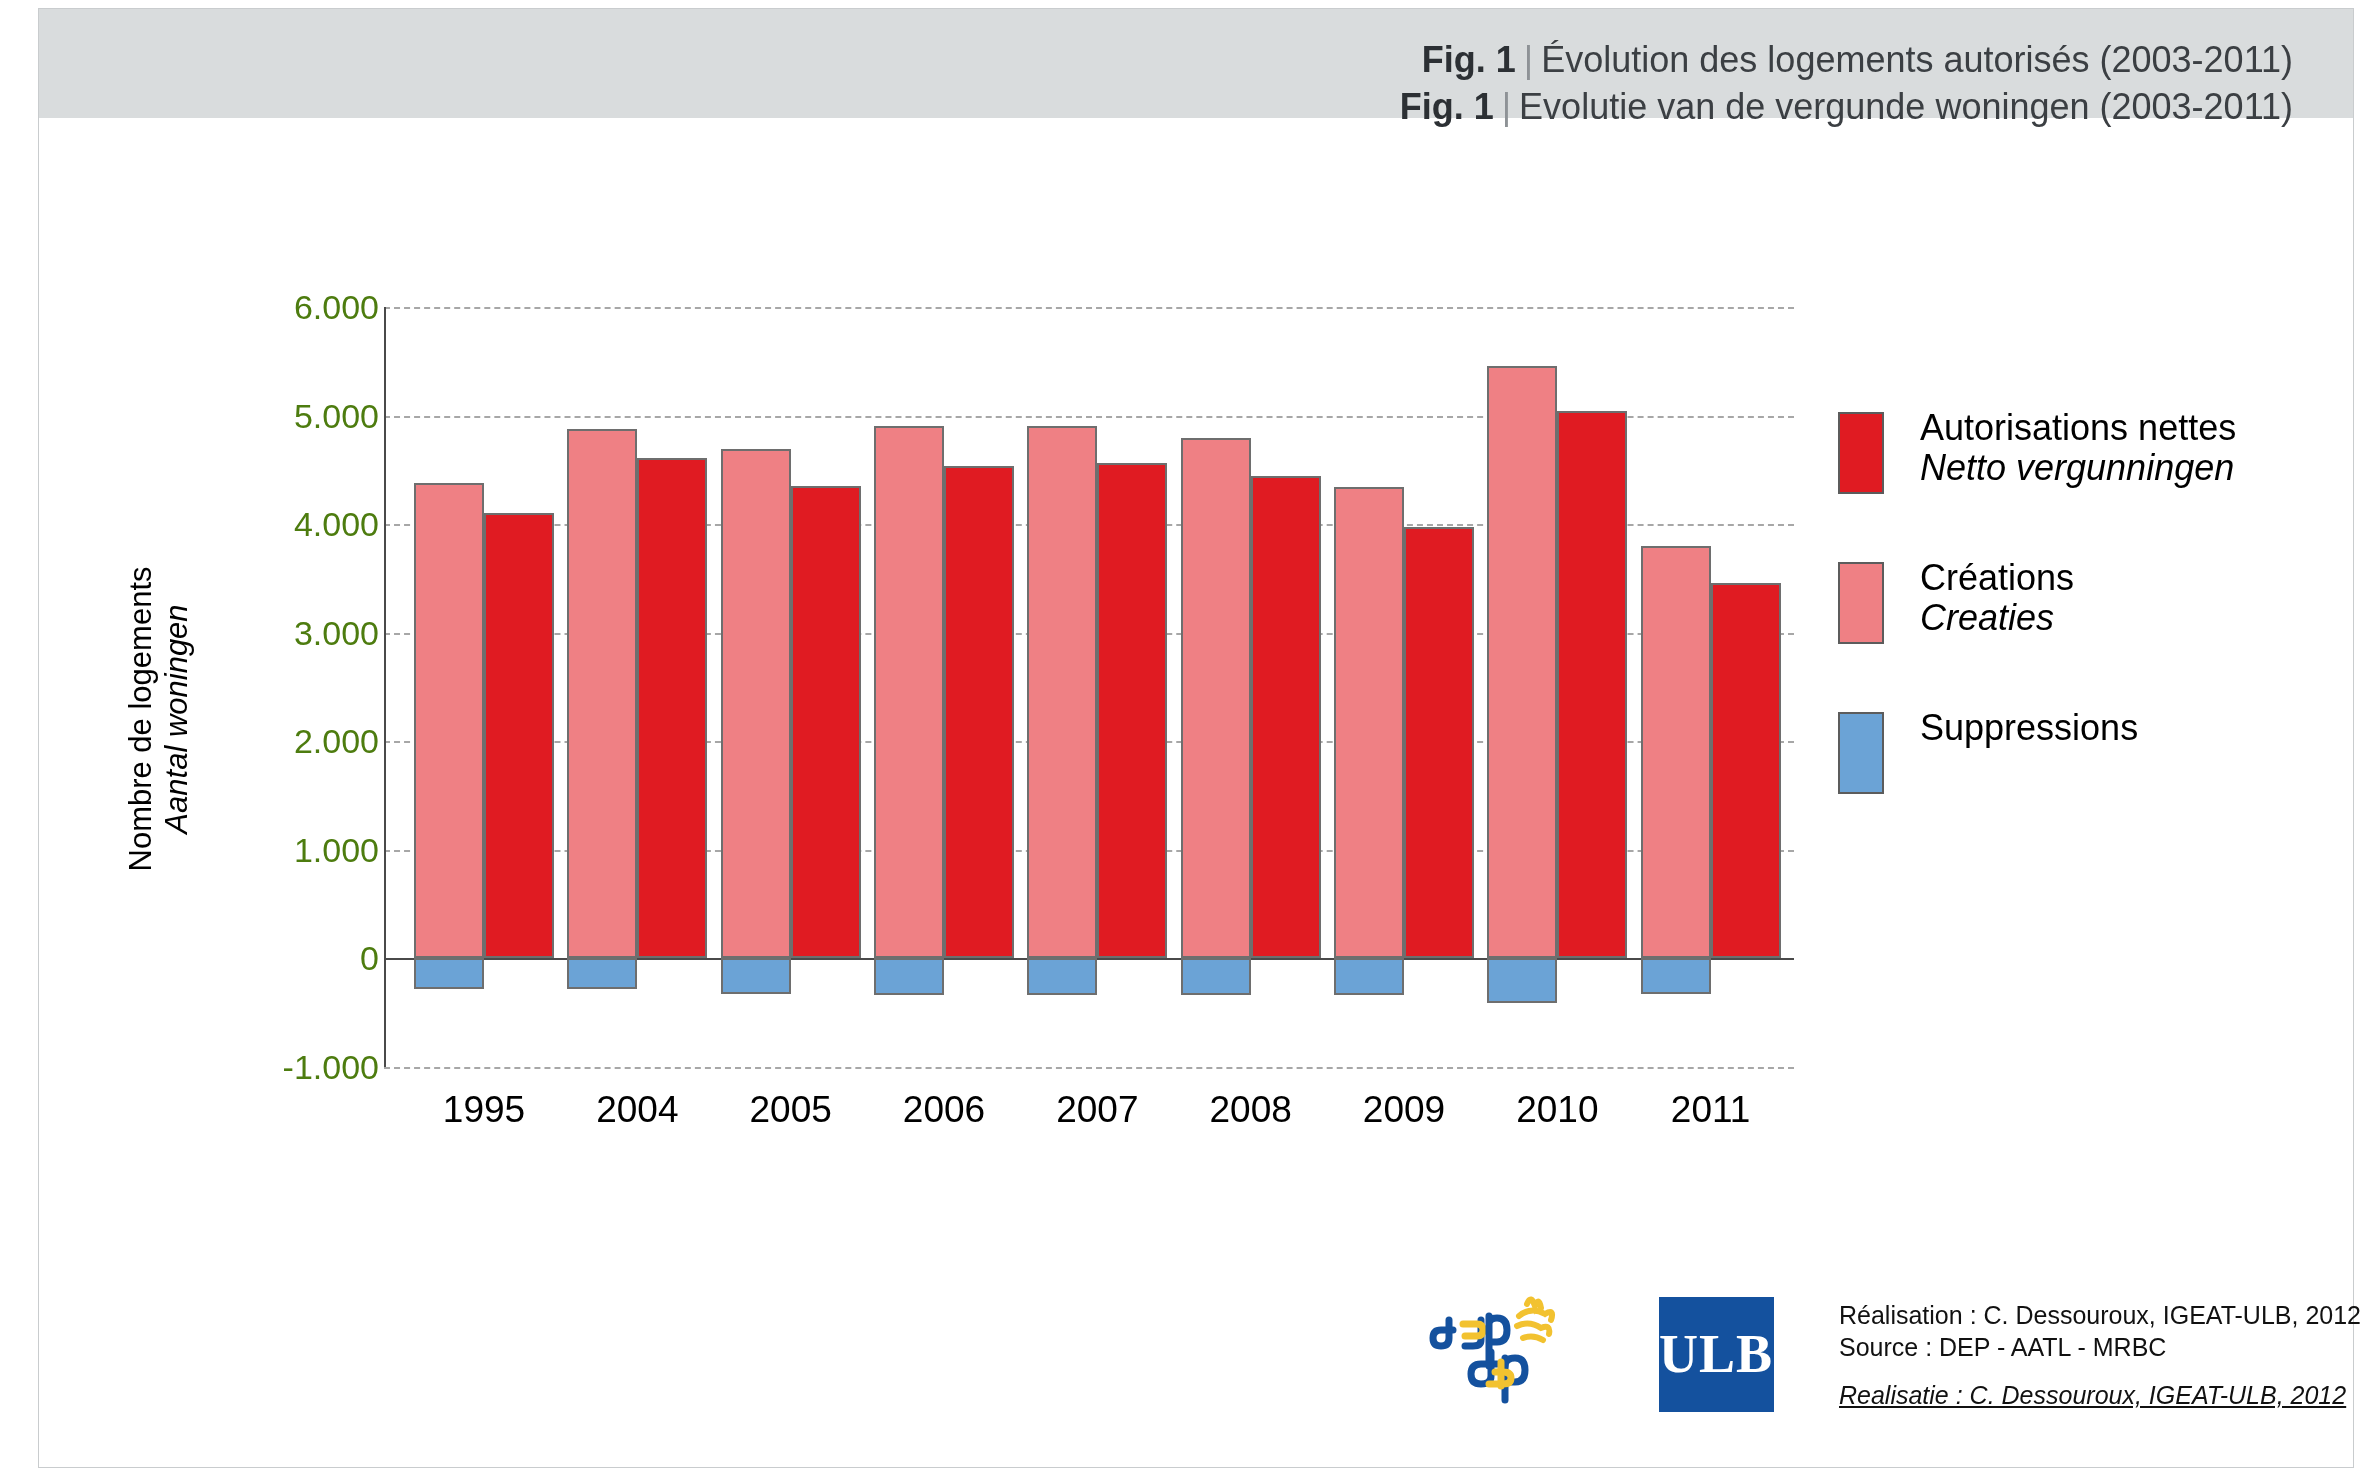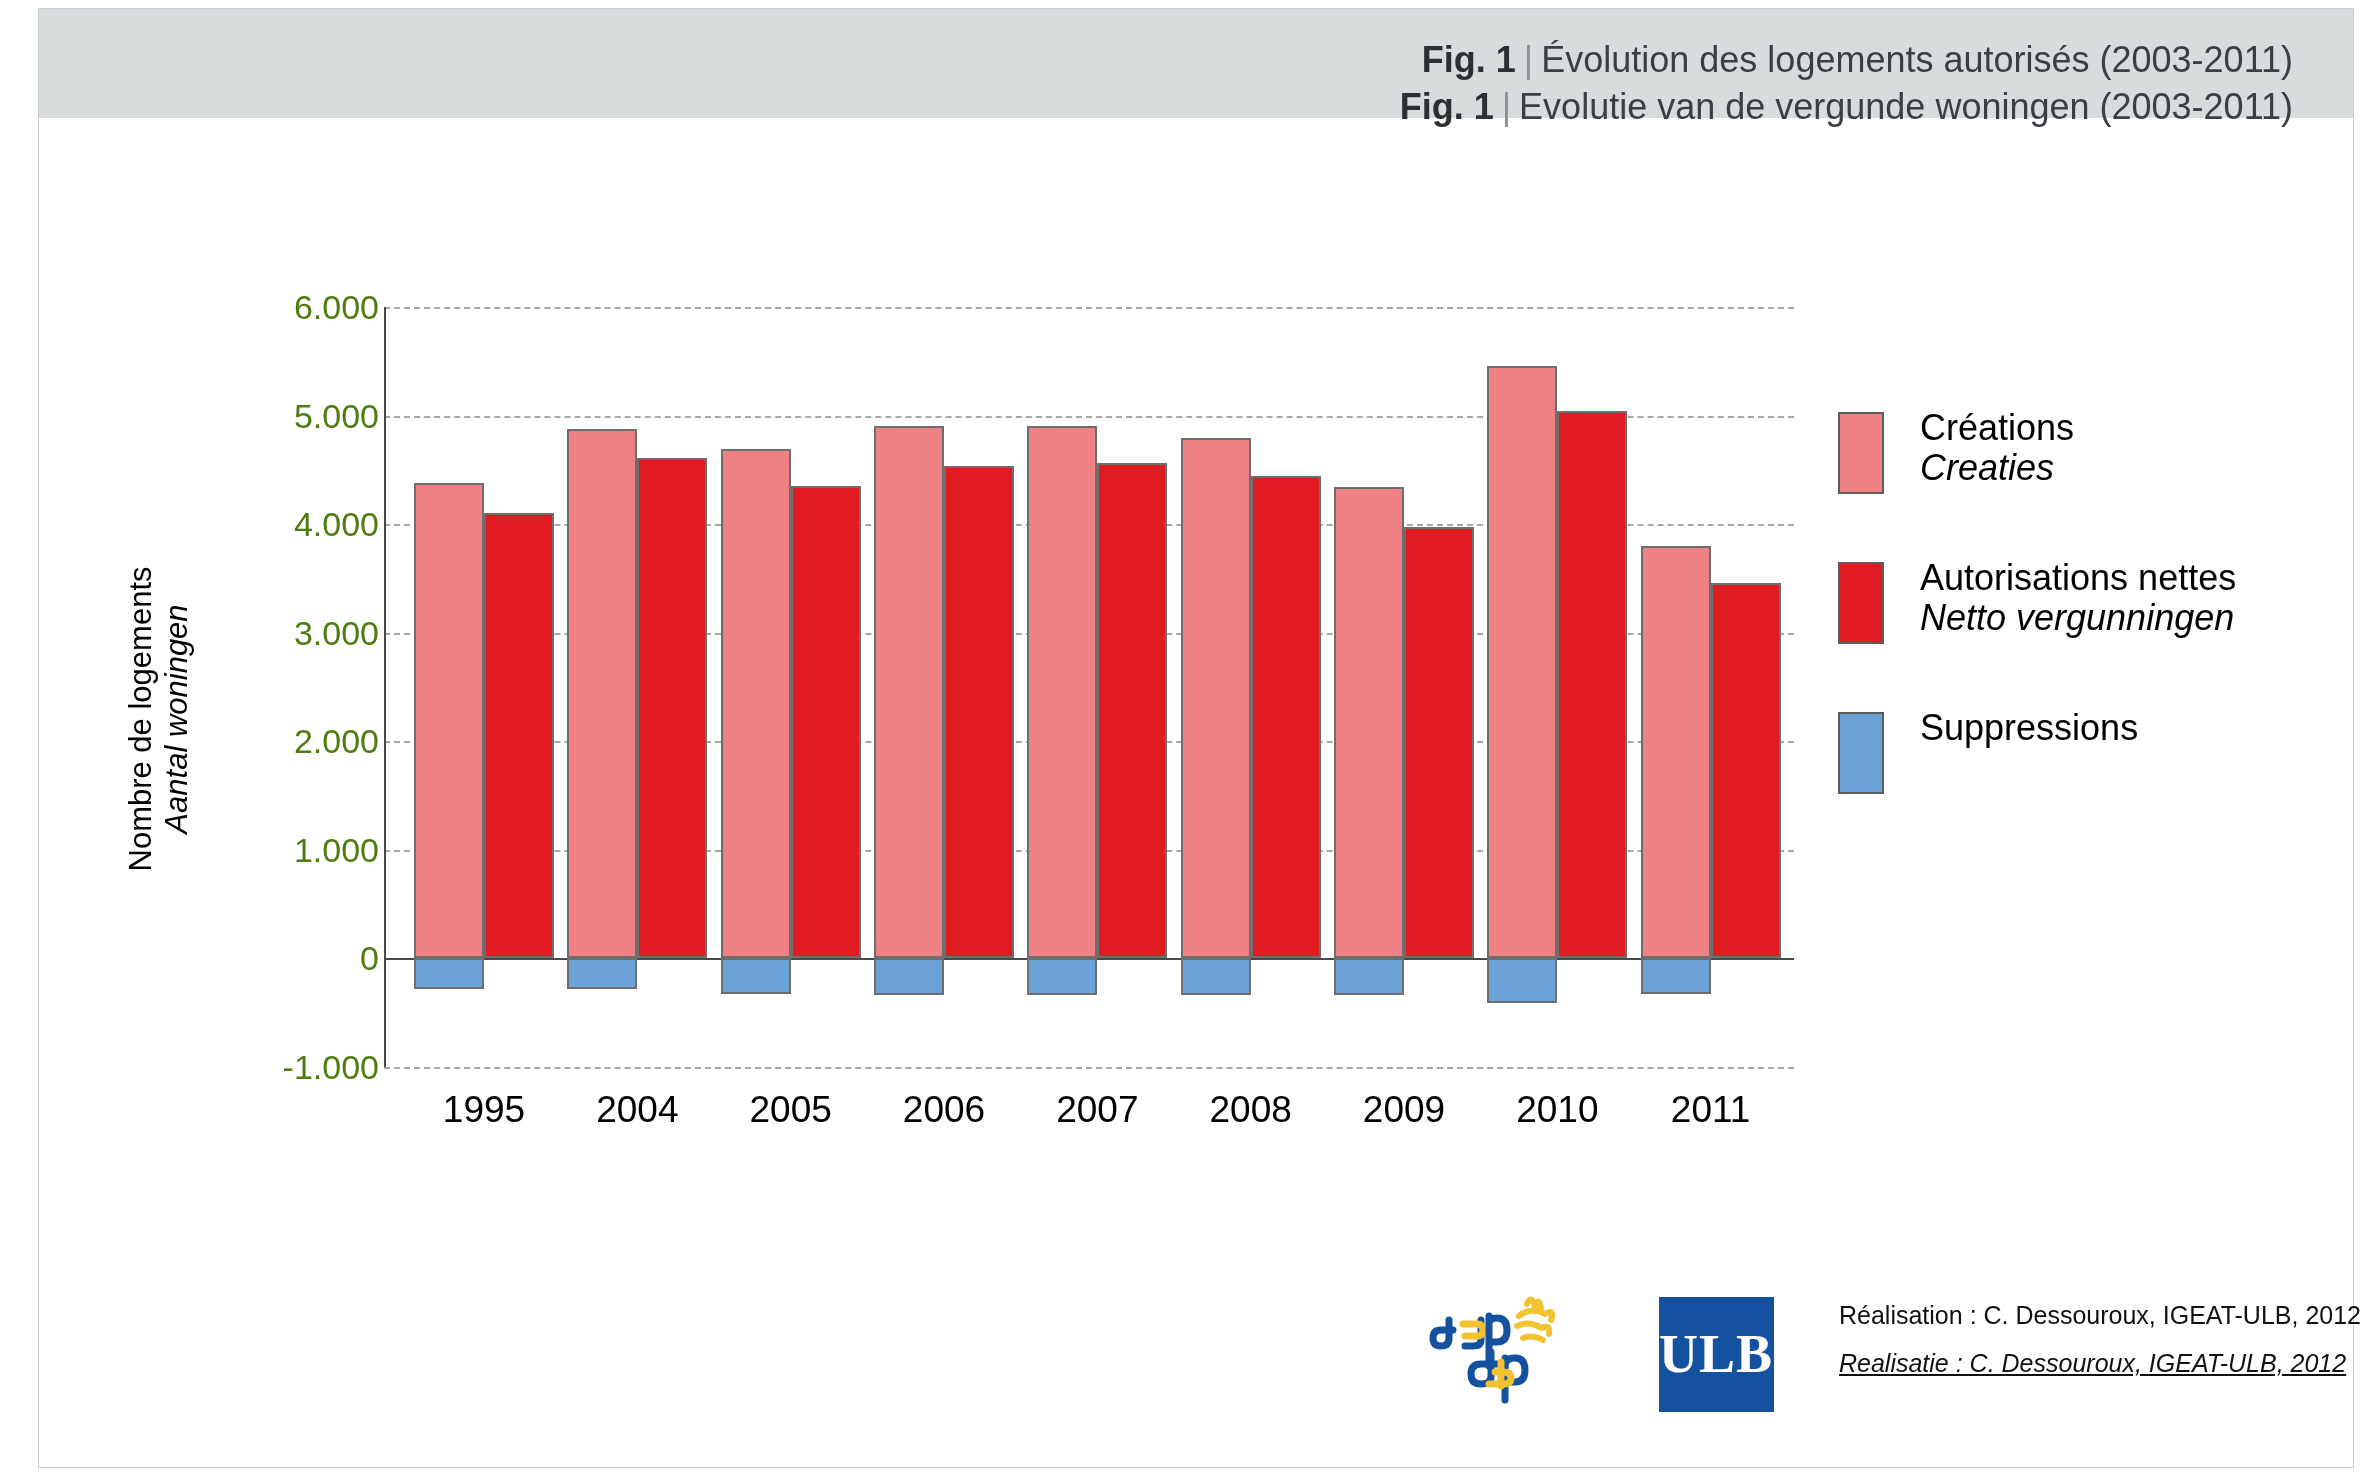--- a/index.html
+++ b/index.html
@@ -202,31 +202,31 @@
         <div class="xtick" style="left: 1518.33px; top: 930px;">2010</div>
         <div class="bar cre" style="left: 1601.67px; width: 70px; top: 386.857px; height: 412.571px;"></div>
         <div class="bar net" style="left: 1671.67px; width: 70px; top: 423.771px; height: 375.657px;"></div>
         <div class="bar sup" style="left: 1601.67px; width: 70px; top: 799.429px; height: 35.8286px;"></div>
         <div class="xtick" style="left: 1671.67px; top: 930px;">2011</div>
       </div>
   </div>
 
   <div class="legend" id="legend-host">
       <div class="legend-item">
+        <div class="legend-swatch" style="background: rgb(224, 27, 34);"></div>
+        <div class="legend-text">
+          <div class="legend-l1">Autorisations nettes</div>
+          <div class="legend-l2">Netto vergunningen</div>
+        </div>
+      </div>
+      <div class="legend-item">
         <div class="legend-swatch" style="background: rgb(239, 128, 132);"></div>
         <div class="legend-text">
           <div class="legend-l1">Créations</div>
           <div class="legend-l2">Creaties</div>
-        </div>
-      </div>
-      <div class="legend-item">
-        <div class="legend-swatch" style="background: rgb(224, 27, 34);"></div>
-        <div class="legend-text">
-          <div class="legend-l1">Autorisations nettes</div>
-          <div class="legend-l2">Netto vergunningen</div>
         </div>
       </div>
       <div class="legend-item">
         <div class="legend-swatch" style="background: rgb(107, 163, 214);"></div>
         <div class="legend-text">
           <div class="legend-l1">Suppressions</div>
         </div>
       </div>
     </div>
 
@@ -258,16 +258,17 @@
           <path d="M82 72 L82 96"></path>
           <path d="M70 94 L84 94 Q92 94 92 88 Q92 82 84 82 L76 82"></path>
         </g>
       </svg>
     </div>
     <div class="logo-ulb">
       <span>ULB</span>
     </div>
     <div class="credits">
       <div class="ln">Réalisation : C. Dessouroux, IGEAT-ULB, 2012</div>
+      <div class="ln">Source : DEP - AATL - MRBC</div>
       <div class="ln it blk2">Realisatie : C. Dessouroux, IGEAT-ULB, 2012</div>
     </div>
   </div>
 </div>
 
 </body></html>

